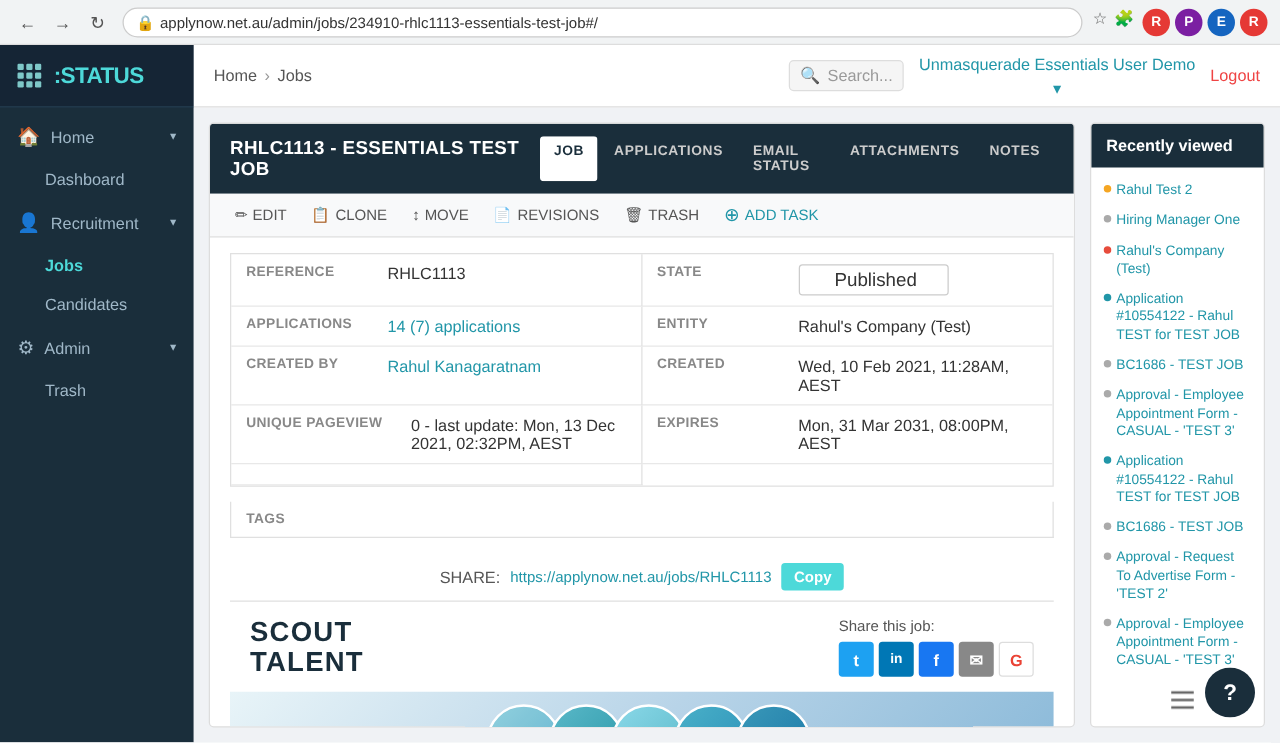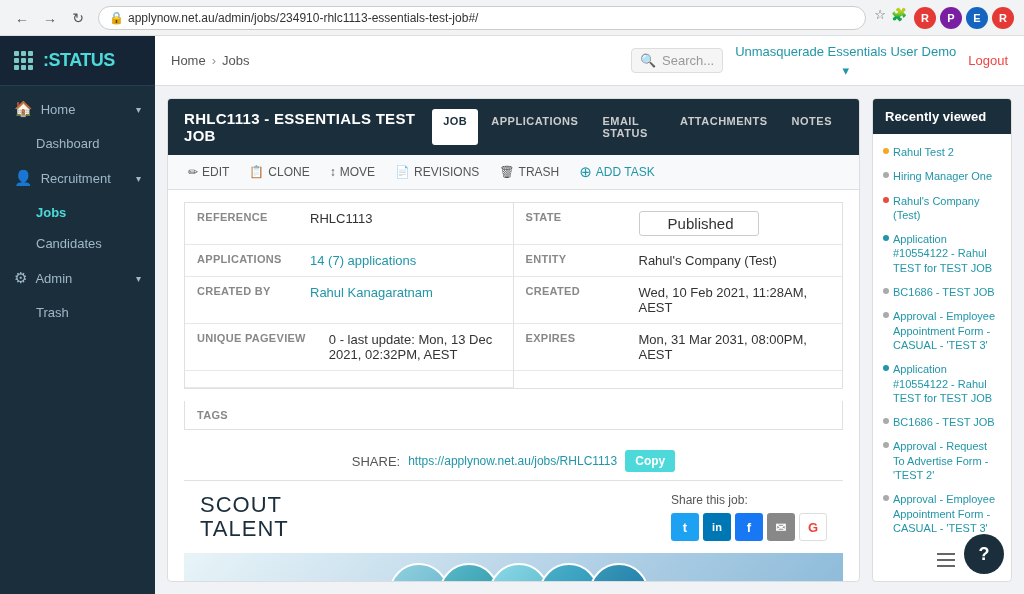--- a/index.html
+++ b/index.html
@@ -254,21 +254,21 @@
     }
     .preview-header {
       width: 100%;
       padding: 12px 16px;
       display: flex;
       align-items: center;
       justify-content: space-between;
     }
     .scout-talent-logo {
       font-size: 22px;
-      font-weight: 400;
+      font-weight: 700;
       color: #1a2e3b;
       line-height: 1.1;
       letter-spacing: 1px;
     }
     .share-job-section {
       display: flex;
       flex-direction: column;
       align-items: flex-start;
       gap: 6px;
     }

